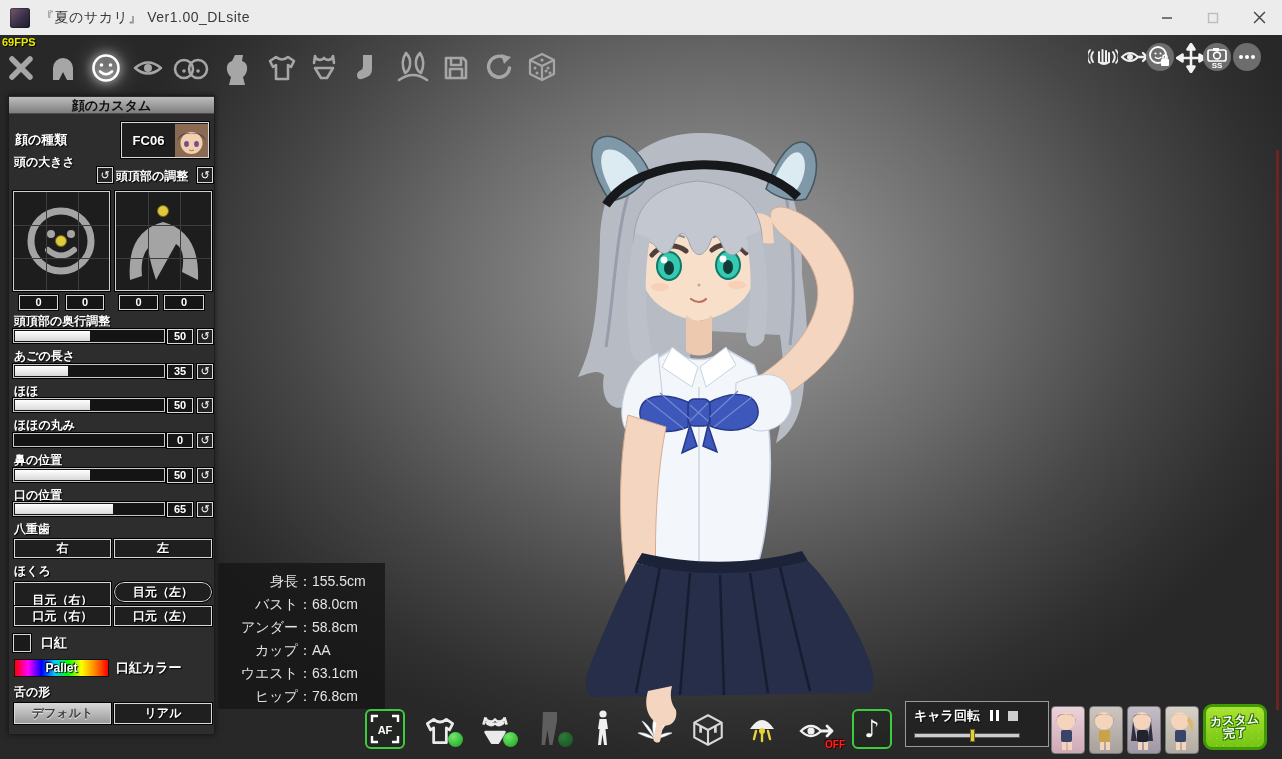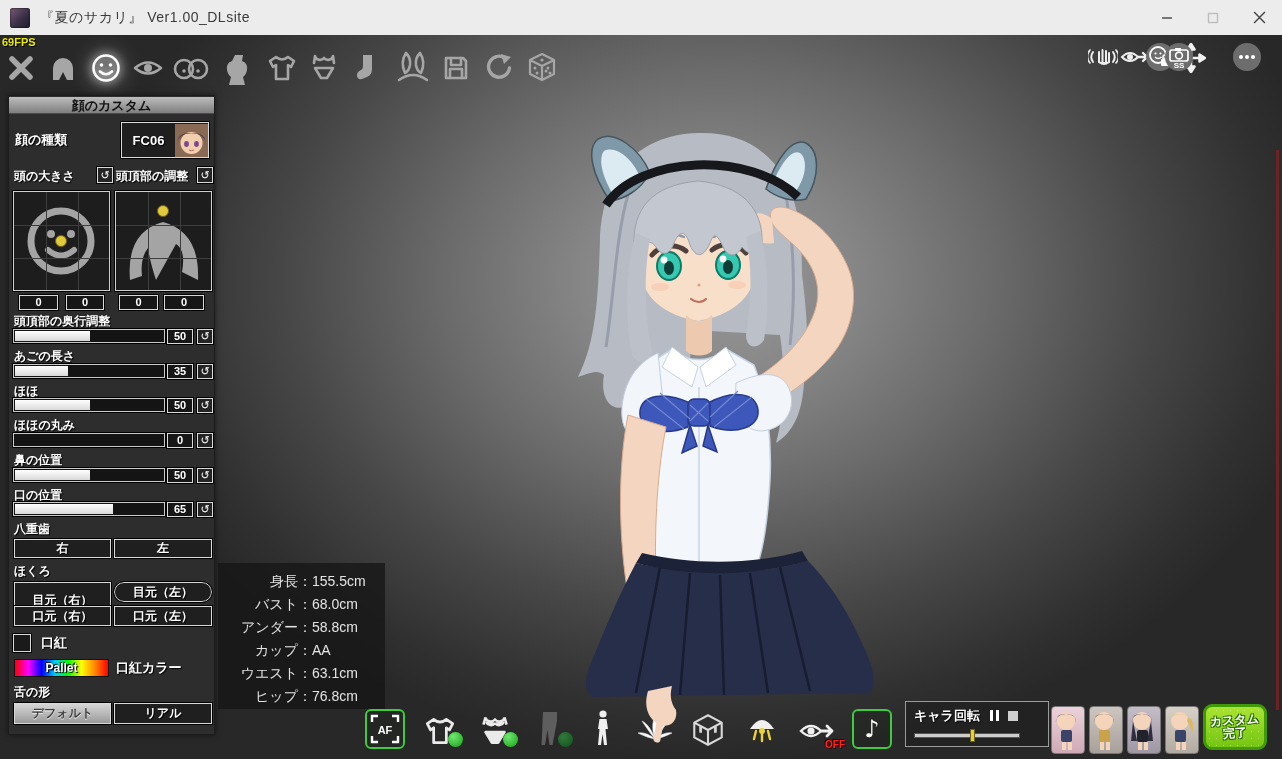--- a/index.html
+++ b/index.html
@@ -266,21 +266,21 @@
       </svg>
     </button>
   <button class="trb" style="left:1176px">
       <svg width="30" height="30" viewBox="0 0 30 30">
         <g stroke="#f2f2f2" stroke-width="2.6" fill="#f2f2f2" stroke-linejoin="round">
           <path d="M15 6 V24 M6 15 H24" fill="none"></path>
           <path d="M15 1 L11.5 6.5 H18.5 Z M15 29 L11.5 23.5 H18.5 Z M1 15 L6.5 11.5 V18.5 Z M29 15 L23.5 11.5 V18.5 Z"></path>
         </g>
       </svg>
     </button>
-  <button class="trb circ" style="left:1165px;width:28px;height:28px;">
+  <button class="trb circ" style="left:1203px;width:28px;height:28px;">
       <svg width="24" height="24" viewBox="0 0 24 24">
         <rect x="3" y="5" width="18" height="11" rx="2" fill="none" stroke="#fff" stroke-width="1.7"></rect>
         <rect x="8" y="3" width="6" height="3" fill="#fff"></rect>
         <circle cx="12" cy="10.5" r="3.4" fill="none" stroke="#fff" stroke-width="1.6"></circle>
         <text x="12" y="23" text-anchor="middle" font-size="8" font-weight="bold" fill="#fff">SS</text>
       </svg>
     </button>
   <button class="trb circ" style="left:1233px;width:28px;height:28px;">
       <svg width="22" height="22" viewBox="0 0 22 22">
         <circle cx="5" cy="11" r="2" fill="#fff"></circle>
@@ -298,21 +298,21 @@
       <svg width="33" height="33" viewBox="0 0 33 33" style="flex:none">
           <rect width="33" height="33" fill="#8a6a52"></rect>
           <circle cx="16.5" cy="19" r="11" fill="#f2cfae"></circle>
           <path d="M2,22 C0,5 33,5 31,22 C31,11 26,9 16,9 C7,9 2,11 2,22 Z" fill="#4c3a4c"></path>
           <ellipse cx="11.5" cy="20" rx="2.4" ry="3" fill="#7a4a8a"></ellipse>
           <ellipse cx="21.5" cy="20" rx="2.4" ry="3" fill="#7a4a8a"></ellipse>
           <path d="M14 26 q2.5 1.5 5 0" stroke="#b06a5a" stroke-width="1" fill="none"></path>
         </svg>
     </button>
 
-    <div class="lbl ab" style="left:5px;top:73px;">頭の大きさ</div>
+    <div class="lbl ab" style="left:5px;top:59px;">頭の大きさ</div>
     <button class="rstbtn ab" style="left:88px;top:71px;width:16px;height:16px;">↺</button>
     <div class="lbl ab" style="left:107px;top:73px;">頭頂部の調整</div>
     <button class="rstbtn ab" style="left:188px;top:71px;width:16px;height:16px;">↺</button>
 
     <div class="pad" style="left:4px;top:95px;">
       <div class="gl" style="left:32px;top:0;width:1px;height:100%"></div><div class="gl" style="left:64px;top:0;width:1px;height:100%"></div>
       <div class="gl" style="top:33px;left:0;height:1px;width:100%"></div><div class="gl" style="top:66px;left:0;height:1px;width:100%"></div>
       <svg width="95" height="98" viewBox="0 0 95 98">
           <circle cx="47" cy="49" r="30" fill="none" stroke="#a4a4a4" stroke-width="7"></circle>
           <circle cx="37" cy="42" r="4" fill="#a4a4a4"></circle>

